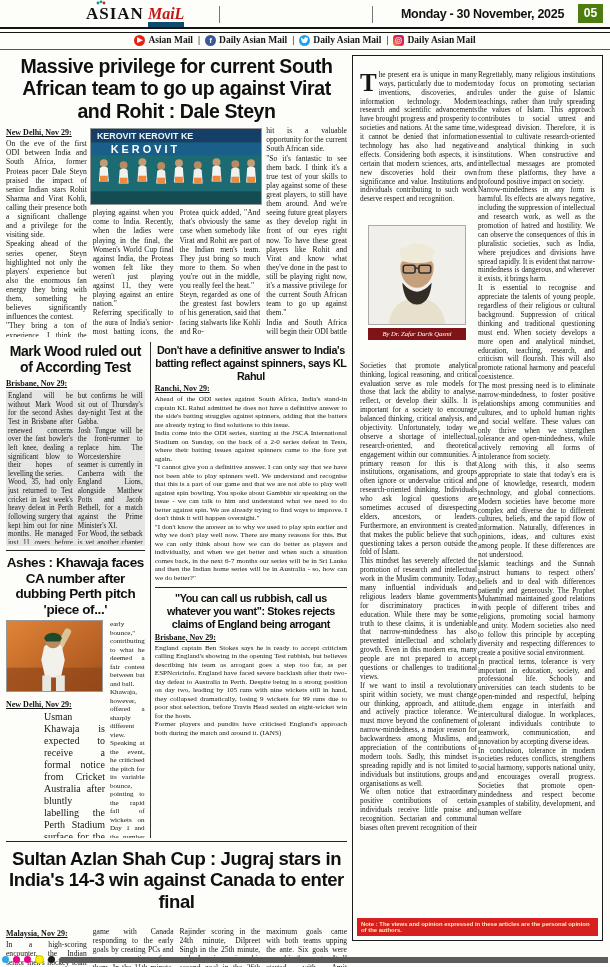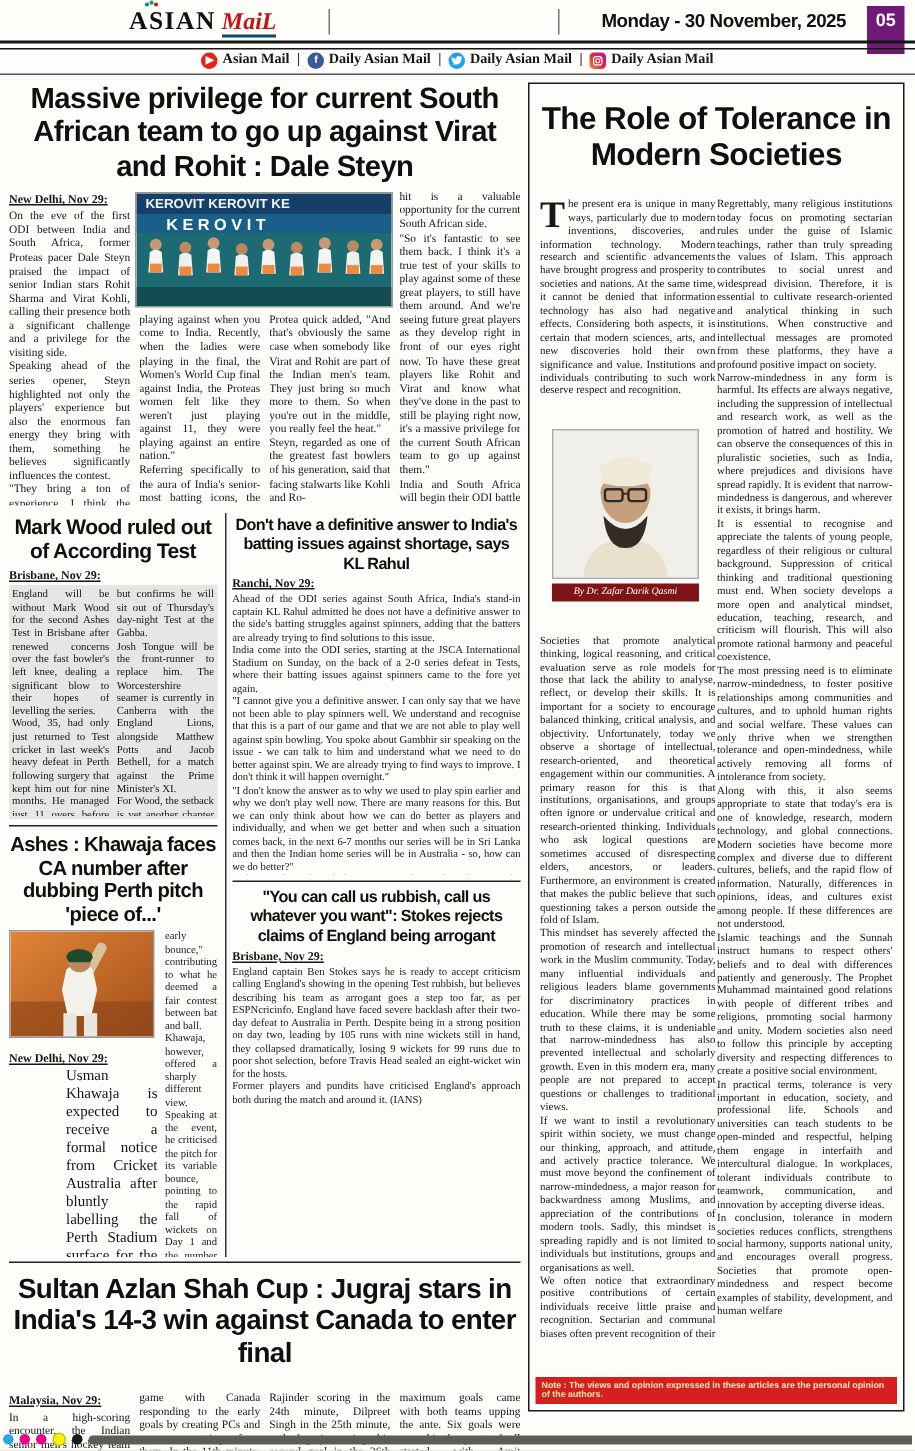--- a/index.html
+++ b/index.html
@@ -2,28 +2,28 @@
 <html><head>
 <meta charset="utf-8">
 <style>
   html,body{margin:0;padding:0;background:#d8d8d4;}
   .page{position:relative;width:610px;height:967px;background:#fdfdfa;margin:0 auto;overflow:hidden;
         font-family:"Liberation Serif",serif;color:#151515;}
   
   .masthead{position:absolute;top:3px;left:0;width:610px;height:23px;}
   .logo{position:absolute;left:86px;top:1px;white-space:nowrap;}
   .logo .asian{font-family:Liberation Serif, serif;font-weight:bold;font-size:17px;letter-spacing:1px;color:#111;}
-  .logo .mail{font-family:"Liberation Serif",serif;font-weight:bold;font-style:italic;font-size:16px;color:#c41414;border-bottom:2px solid #0c4a6e;}
+  .logo .mail{font-family:"Liberation Serif",serif;font-weight:bold;font-style:italic;font-size:16px;color:#c41414;border-bottom:6px solid #0c4a6e;}
   .peacock{position:absolute;left:96px;top:-3px;width:10px;height:8px;}
   .hsep{position:absolute;top:3px;width:1px;height:17px;background:#777;}
   .section-title{position:absolute;left:228px;top:0px;width:140px;text-align:center;
         font-family:"Liberation Sans",sans-serif;font-weight:800;font-size:20px;letter-spacing:-0.5px;color:#d01c1c;}
   .edition-date{position:absolute;left:400px;top:4px;width:165px;text-align:center;
         font-family:"Liberation Sans",sans-serif;font-weight:800;font-size:12.5px;letter-spacing:-0.3px;color:#111;}
-  .pagenum{position:absolute;right:7px;top:1px;width:25px;height:32px;background:#701a75;color:#fff;
+  .pagenum{position:absolute;right:7px;top:1px;width:25px;height:19px;background:#4d7c0f;color:#fff;
         font-family:"Liberation Sans",sans-serif;font-weight:700;font-size:12px;text-align:center;line-height:19px;}
   .rule-a{position:absolute;top:27px;left:0;width:610px;height:3px;border-top:2.5px solid #151515;border-bottom:1px solid #151515;}
   .social{position:absolute;top:33px;left:0;width:610px;height:14px;display:flex;justify-content:center;align-items:center;gap:5px;
         font-family:"Liberation Serif",serif;font-weight:bold;font-size:9.5px;}
   .social .item{display:flex;align-items:center;gap:3px;}
   .sicon{width:11px;height:11px;border-radius:50%;display:inline-flex;align-items:center;justify-content:center;color:#fff;
         font-family:"Liberation Sans",sans-serif;font-size:7px;font-weight:bold;flex:0 0 auto;}
   .yt{background:#e62117;} .fb{background:#3b5998;} .tw{background:#1da1f2;}
   .ig{background:linear-gradient(45deg,#f09433,#dc2743 50%,#bc1888);border-radius:3px;}
   .sbar{color:#222;font-weight:bold;}
@@ -266,21 +266,21 @@
 "Nineteen wickets on the first day and about 20 people got hit, that's a great wicket, that seems real fair. Steve Smith's by far the best cricketer I've ever played with, and he's missing the middle of his bat by a long way - he does not miss the middle of his bat. He's getting hit in the elbow. Up and down (movement) is the hardest, sideways is a little bit easier, but up and down, your hands can't catch up. So, day one wicket at (Perth) is a piece of s**t, I'm happy to say that. It has been last year; it was this year," Khawaja had said at an event for his Usman Khawaja Foundation. (IANS)</div>
           </div>
         </div>
       </div>
 
       <div class="vdiv"></div>
 
       <div class="stackR">
 
         <div>
-          <div class="headline ra-h">Don't have a definitive answer to India's batting issues against shortage, says KL Rahul</div>
+          <div class="headline ra-h">Don't have a definitive answer to India's batting reflect against spinners, says KL Rahul</div>
           <div class="dateline">Ranchi, Nov 29:</div>
           <div class="btxt ra-body">Ahead of the ODI series against South Africa, India's stand-in captain KL Rahul admitted he does not have a definitive answer to the side's batting struggles against spinners, adding that the batters are already trying to find solutions to this issue.
 India come into the ODI series, starting at the JSCA International Stadium on Sunday, on the back of a 2-0 series defeat in Tests, where their batting issues against spinners came to the fore yet again.
 "I cannot give you a definitive answer. I can only say that we have not been able to play spinners well. We understand and recognise that this is a part of our game and that we are not able to play well against spin bowling. You spoke about Gambhir sir speaking on the issue - we can talk to him and understand what we need to do better against spin. We are already trying to find ways to improve. I don't think it will happen overnight."
 "I don't know the answer as to why we used to play spin earlier and why we don't play well now. There are many reasons for this. But we can only think about how we can do better as players and individually, and when we get better and when such a situation comes back, in the next 6-7 months our series will be in Sri Lanka and then the Indian home series will be in Australia - so, how can we do better?"
 "What are the technical changes we need to make? These are the things that we individually try to seek answers and try to do better. That's all we can do and we used to play very well against spin bowling. So, maybe we will reach out to those players and our seniors and try to learn from them," said Rahul in the pre-match press conference. (IANS)</div>
         </div>
         <div class="hrule"></div>
 
         <div>
@@ -307,21 +307,20 @@
         <div class="c btxt">Rajinder scoring in the 24th minute, Dilpreet Singh in the 25th minute, and Jugraj scoring his second goal in the 26th minute.
 Ahead 7-1, India were unstoppable, but Canada came into the third quarter with slight change to their attack, which led to a penalty stroke in the 35th minute. Matthew Sarmento made no mistake in pumping this one into the post to take the score line to 7-2, still favouring India. Meanwhile, Jugraj scored his hat-trick when he struck in the 38th minute, and Selvam Karthi scored in the 43rd minute to extend India's lead to a massive 9-2.
 The final quarter was just a formality, but this is where</div>
         <div class="c btxt">maximum goals came with both teams upping the ante. Six goals were scored in the quarter. It all started with Amit Rohidas's goal in the 46th minute, followed by Jugraj's penalty stroke conversion in the 50th minute. Both teams continued to trade PCs, and Canada ended up scoring from it too, with Jyothisworoop Sidhu's goal taking the score line to 3-11. Sanjay put his name on the scoresheet with his goal in the 56th minute from a penalty stroke, while Abhishek scored a double in the 57th and 59th minutes to end the proceedings on a high, winning 14-3.
 India will take on Belgium in the final on 30 November Sunday. (IANS)</div>
       </div>
     </div>
   </div>
 
   <div class="tolbox">
-    <div class="headline tol-h">The Role of Tolerance in Modern Societies</div>
     <div class="tol-cols">
       <div class="tol-c">
         <div class="dropcap" style="white-space:pre-line;">The present era is unique in many ways, particularly due to modern inventions, discoveries, and information technology. Modern research and scientific advancements have brought progress and prosperity to societies and nations. At the same time, it cannot be denied that information technology has also had negative effects. Considering both aspects, it is certain that modern sciences, arts, and new discoveries hold their own significance and value. Institutions and individuals contributing to such work deserve respect and recognition.</div>
         <div class="authorblock">
           <svg class="authorphoto" viewBox="0 0 98 100" preserveAspectRatio="none">
             <rect width="98" height="100" fill="#f1efe9"></rect>
             <path d="M20 100 q4 -26 29 -26 q25 0 29 26 Z" fill="#e7e0cc"></path>
             <path d="M44 70 h10 v10 h-10 Z" fill="#c6a07c"></path>
             <ellipse cx="49" cy="42" rx="17" ry="21" fill="#c6a07c"></ellipse>
             <path d="M32 40 q0 -22 17 -22 q17 0 17 22 l-2 -4 q-15 4 -30 0 Z" fill="#efe9d8"></path>

